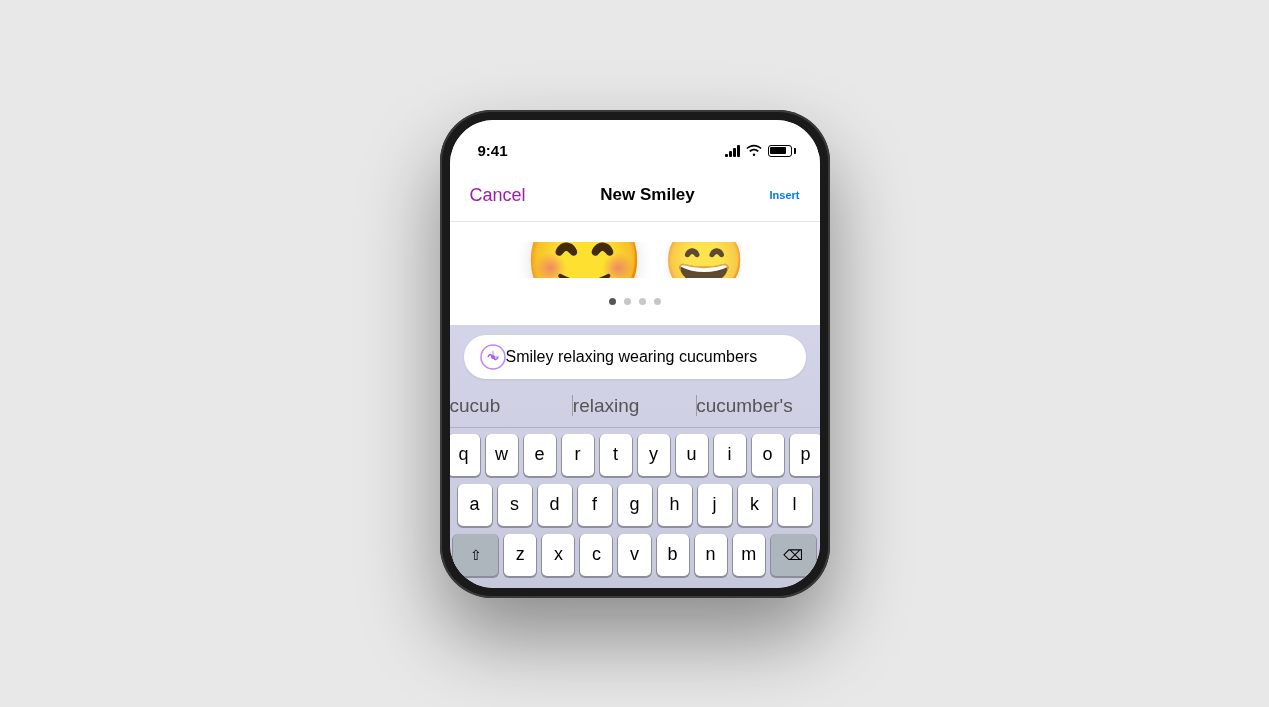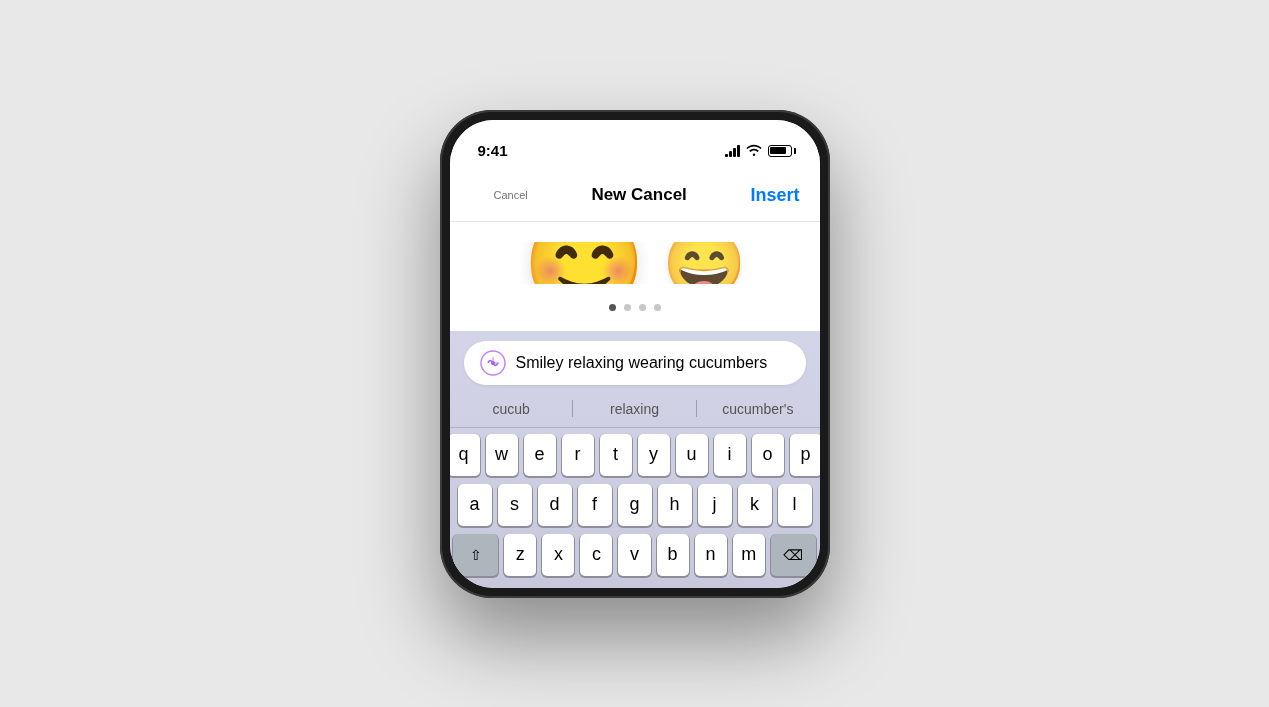--- a/index.html
+++ b/index.html
@@ -113,35 +113,34 @@
       height: 52px;
       display: flex;
       align-items: center;
       justify-content: space-between;
       padding: 0 20px;
       border-bottom: 0.5px solid rgba(0,0,0,0.1);
       flex-shrink: 0;
     }
 
     .nav-cancel {
-      color: #737373;
-      font-size: 11px;
+      color: #a21caf;
+      font-size: 18px;
       cursor: pointer;
-      margin-left: 24px;
     }
 
     .nav-title {
       color: #000;
       font-size: 17px;
       font-weight: 600;
     }
 
     .nav-insert {
       color: #007AFF;
-      font-size: 18px;
+      font-size: 11px;
       font-weight: 600;
       cursor: pointer;
     }
 
     
     .emoji-area {
       background: white;
       flex: 1;
       display: flex;
       flex-direction: column;
@@ -188,21 +187,21 @@
       padding: 10px 14px 6px;
     }
 
     .input-field {
       background: white;
       border-radius: 22px;
       height: 44px;
       display: flex;
       align-items: center;
       padding: 0 16px;
-      gap: 10px;
+      gap: 0;
       box-shadow: 0 1px 3px rgba(0,0,0,0.08);
     }
 
     .ai-icon {
       width: 26px;
       height: 26px;
       flex-shrink: 0;
     }
 
     .input-text {
@@ -214,22 +213,21 @@
     
     .suggestions-row {
       display: flex;
       align-items: center;
       padding: 4px 0;
       border-bottom: 0.5px solid rgba(0,0,0,0.15);
     }
 
     .suggestion {
       flex: 1;
-      text-align: center;
-      font-size: 14px;
+      font-size: 19px;
       color: #555;
       padding: 6px 0;
       position: relative;
     }
 
     .suggestion:not(:last-child)::after {
       content: '';
       position: absolute;
       right: 0;
       top: 20%;
@@ -301,21 +299,21 @@
         </span>
 
         <div class="battery-icon">
           <div class="battery-fill"></div>
         </div>
       </div>
     </div>
 
     <div class="nav-bar">
       <span class="nav-cancel">Cancel</span>
-      <span class="nav-title">New Cancel</span>
+      <span class="nav-title">New Smiley</span>
       <span class="nav-insert">Insert</span>
     </div>
 
     <div class="emoji-area">
       <div class="emoji-carousel">
   <div style="display:flex;align-items:center;gap:16px;">
     <div style="font-size:100px;line-height:1;filter:drop-shadow(0 4px 8px rgba(0,0,0,0.12));">😊</div>
     <div style="font-size:68px;line-height:1;opacity:0.85;filter:drop-shadow(0 2px 4px rgba(0,0,0,0.1));">😄</div>
   </div>
 </div>

